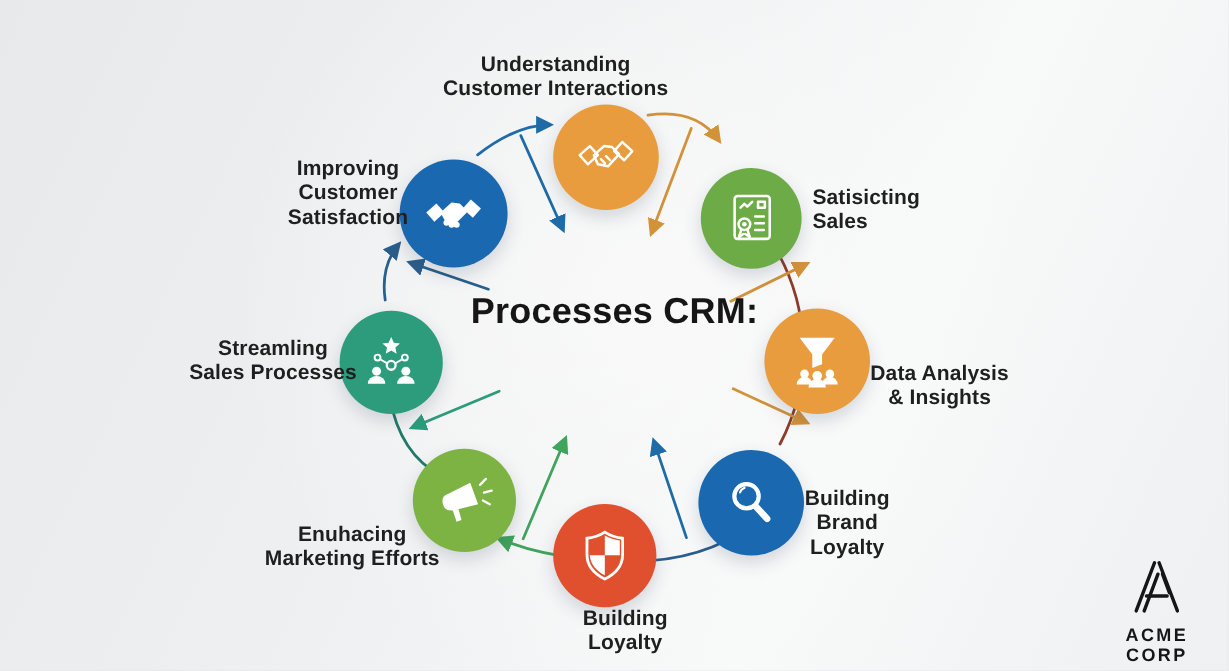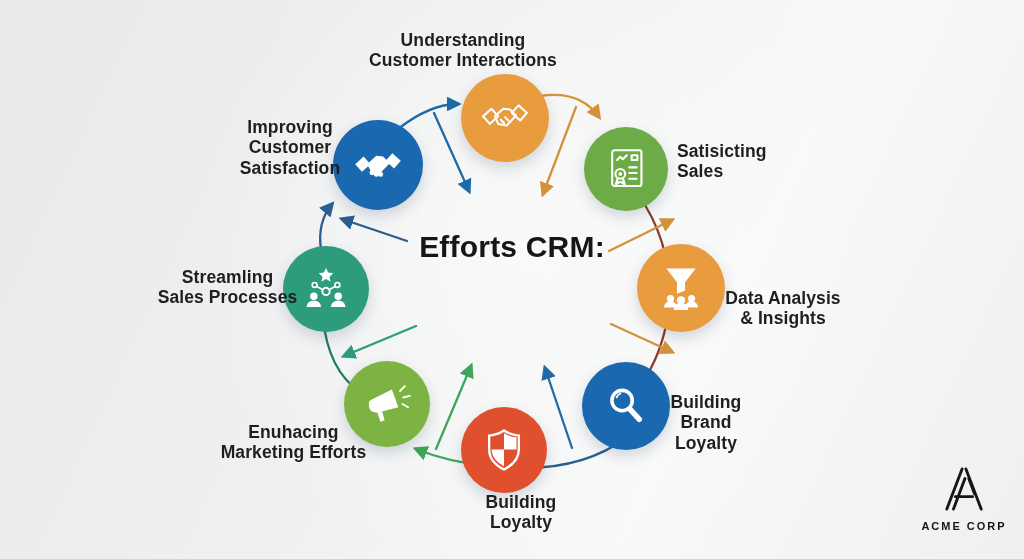--- a/index.html
+++ b/index.html
@@ -26,26 +26,26 @@
     line-height:1.16;white-space:pre-line;letter-spacing:.1px;
   }
   .tc{text-align:center;}
   .tl{text-align:left;}
   .center-block{
     position:absolute;left:302px;top:230px;width:420px;text-align:center;color:#161616;
   }
   .center-title{font-size:30px;font-weight:700;letter-spacing:.2px;margin-bottom:7px;}
   .center-sub{font-size:23px;font-weight:700;line-height:1.18;white-space:pre-line;}
   .connectors{position:absolute;left:0;top:0;z-index:0;}
-  .node,.label,.center-block{z-index:2;}
+  .node,.label,.center-block{z-index:2;margin-top:13px;}
   .logo{
     position:absolute;left:916px;top:466px;width:96px;text-align:center;z-index:2;
   }
   .logo-text{
-    margin-top:4px;font-size:11px;font-weight:700;color:#161616;letter-spacing:2px;
+    margin-top:4px;font-size:15px;font-weight:700;color:#161616;letter-spacing:2px;
   }
 </style>
 </head>
 <body>
 
 <div class="stage">
 
   <svg class="connectors" width="1024" height="559" viewBox="0 0 1024 559">
     <defs>
       <marker id="m-orange" viewBox="0 0 10 10" refX="7.5" refY="5" markerWidth="6.5" markerHeight="6.5" orient="auto-start-reverse">
@@ -200,21 +200,21 @@
 Loyalty</div>
   <div class="label tc" style="left:186px;top:422px;width:215px">Enuhacing
 Marketing Efforts</div>
   <div class="label tc" style="left:190px;top:117px;width:200px">Improving
 Customer
 Satisfaction</div>
   <div class="label tc" style="left:120px;top:267px;width:215px">Streamling
 Sales Processes</div>
 
   <div class="center-block">
-    <div class="center-title">Efforts CRM:</div>
+    <div class="center-title">Processes CRM:</div>
   </div>
 
   <div class="logo">
     <svg viewBox="0 0 44 48" width="42" height="46">
       <g stroke="#161616" stroke-width="3" fill="none" stroke-linecap="round">
         <path d="M4 45 L20 3"></path>
         <path d="M24 3 L40 45"></path>
         <path d="M11 45 L23 13"></path>
         <path d="M27 13 L33 29"></path>
         <path d="M13 32 L31 32"></path>

